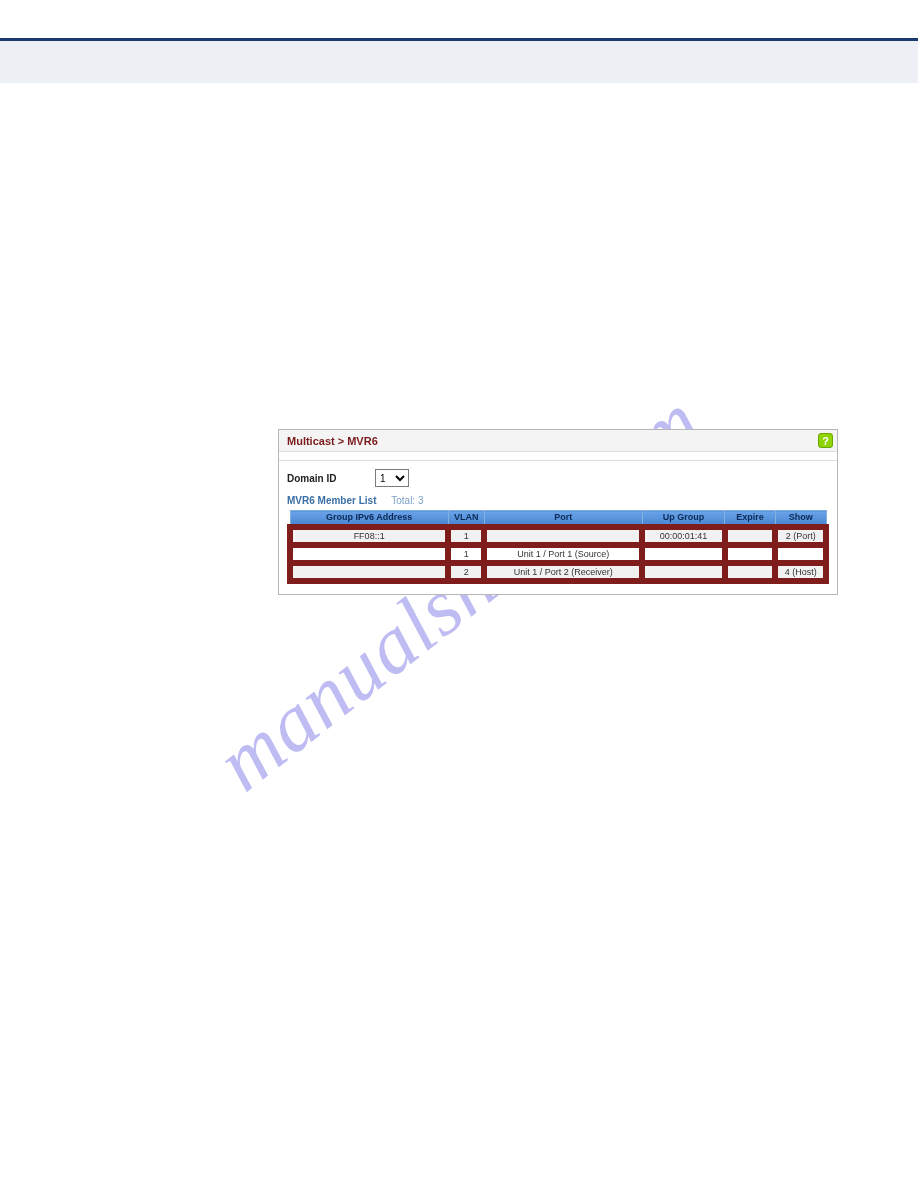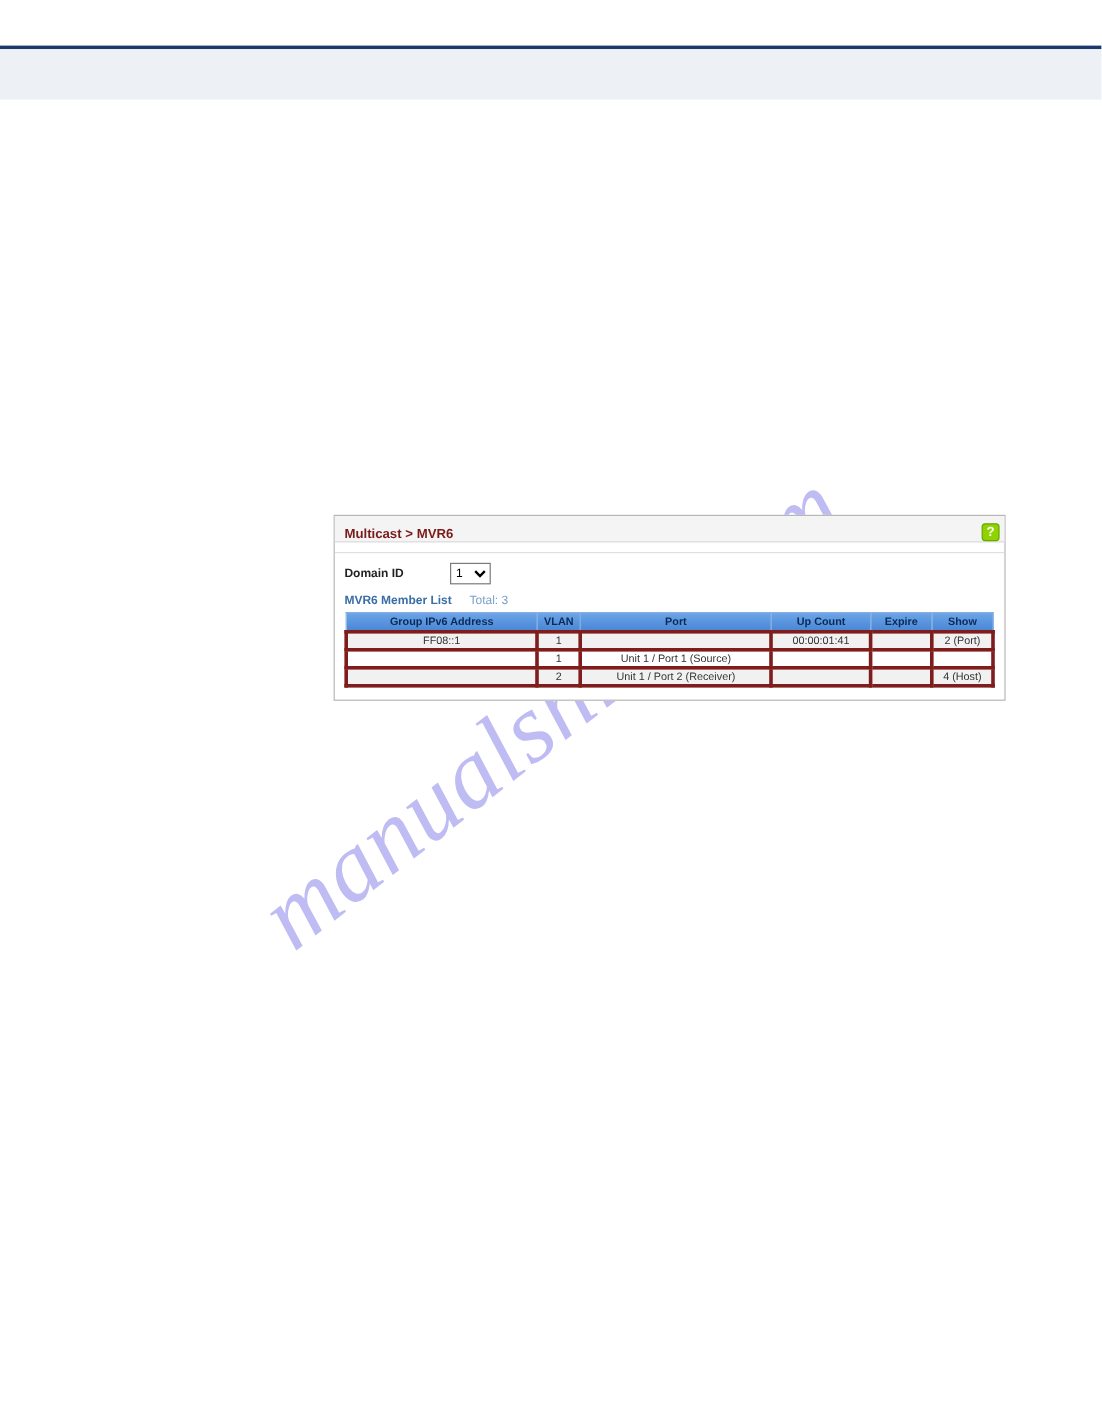--- a/index.html
+++ b/index.html
@@ -42,21 +42,21 @@
     top: 429px;
     width: 560px;
     border: 1px solid #b7b7b7;
     background: #ffffff;
   }
   .panel-header {
     height: 22px;
     background: #f4f4f4;
     border-bottom: 1px solid #dcdcdc;
     display: flex;
-    align-items: flex-end;
+    align-items: center;
     justify-content: space-between;
     padding: 0 4px 0 8px;
   }
   .breadcrumb {
     font-size: 11px;
     font-weight: bold;
     color: #7a1a1a;
   }
   .help-btn {
     width: 15px; height: 15px;
@@ -102,21 +102,21 @@
     background: linear-gradient(#6aa3e8, #4a86d4);
     color: #0a2a55;
     font-weight: bold;
     height: 16px;
     border: 1px solid #84b0e0;
     padding: 1px 2px;
   }
   table.grid td {
     height: 14px;
     text-align: center;
-    border: 3px solid #7f1d1d;
+    border: 6px solid #7f1d1d;
     padding: 1px 2px;
     color: #333;
   }
   table.grid tr.odd td { background: #f1f1f1; }
   table.grid tr.even td { background: #ffffff; }
   .col-addr  { width: 150px; }
   .col-vlan  { width: 34px; }
   .col-port  { width: 150px; }
   .col-up    { width: 78px; }
   .col-exp   { width: 48px; }
@@ -160,21 +160,21 @@
           <col class="col-port">
         <col class="col-up">
           <col class="col-exp">
           <col class="col-cnt">
       </colgroup>
       <thead>
         <tr>
           <th>Group IPv6 Address</th>
           <th>VLAN</th>
           <th>Port</th>
-          <th>Up Count</th>
+          <th>Up Group</th>
           <th>Expire</th>
           <th>Show</th>
         </tr>
       </thead>
       <tbody>
         <tr class="odd">
           <td>FF08::1</td>
           <td class="red-text">1</td>
           <td></td>
           <td>00:00:01:41</td>

